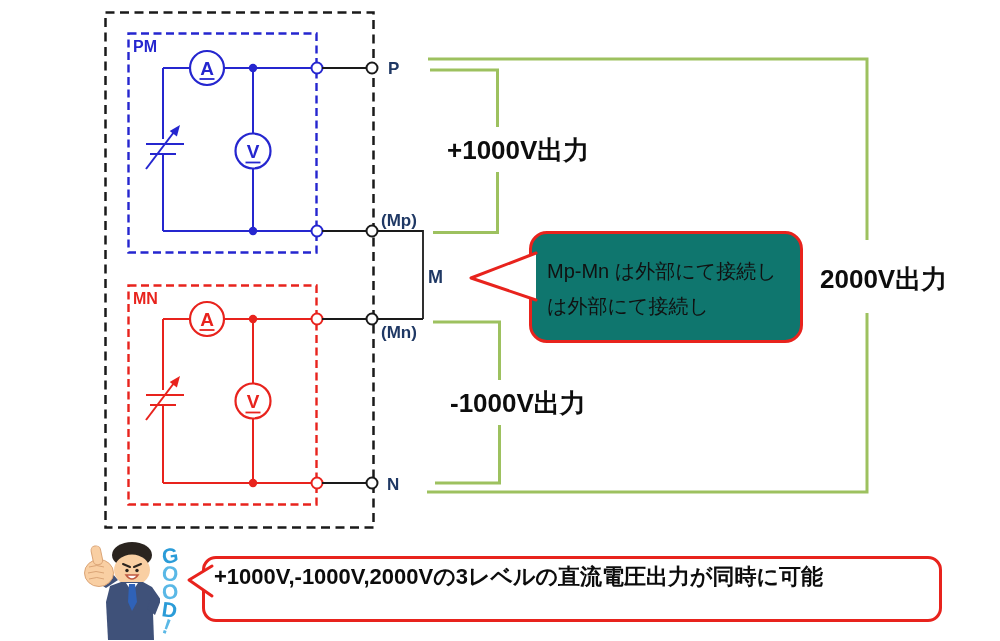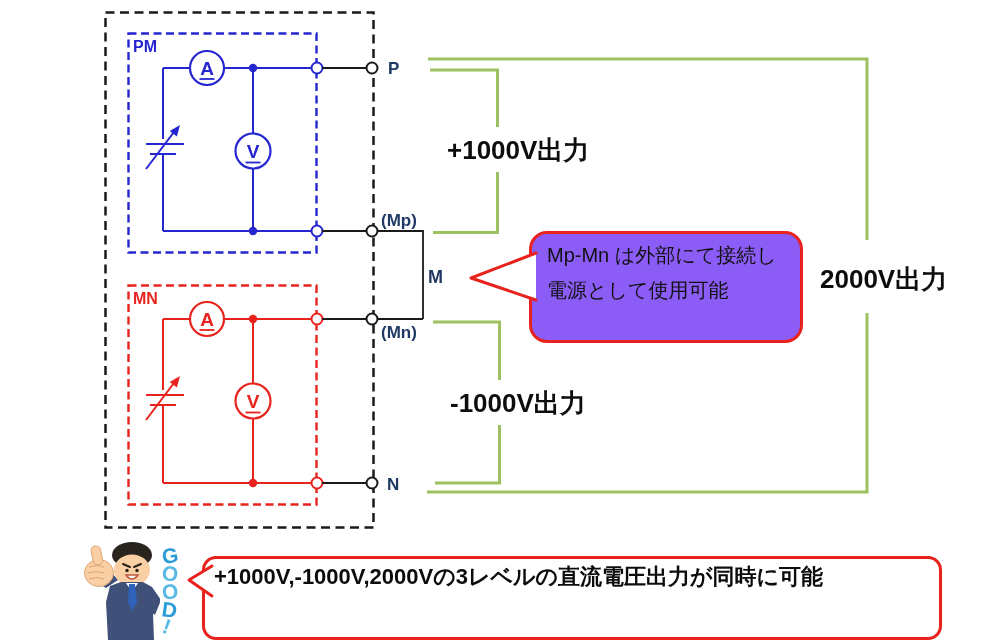--- a/index.html
+++ b/index.html
@@ -2,27 +2,27 @@
 <html><head>
 <meta charset="utf-8">
 <style>
   html,body{margin:0;padding:0;background:#fff;}
   body{font-family:"Liberation Sans","DejaVu Sans",sans-serif;}
   #stage{position:relative;width:1000px;height:641px;background:#fff;overflow:hidden;}
   svg text{font-family:"Liberation Sans","DejaVu Sans",sans-serif;}
   .abs{position:absolute;}
   .callout{
     position:absolute;left:529px;top:231px;width:274px;height:112px;
-    background:#8b5cf6;border:3px solid #e8231d;border-radius:18px;
-    box-sizing:border-box;padding:4px 0 0 15px;
+    background:#0f766e;border:3px solid #e8231d;border-radius:18px;
+    box-sizing:border-box;padding:20px 0 0 15px;
     font-size:20px;line-height:35px;color:#111;z-index:2;
   }
   .callout-tail{position:absolute;left:458px;top:244px;z-index:3;}
   .banner{
-    position:absolute;left:202px;top:556px;width:740px;height:84px;
+    position:absolute;left:202px;top:556px;width:740px;height:66px;
     background:#fff;border:3px solid #e8231d;border-radius:14px;
     box-sizing:border-box;padding:3px 0 0 9px;
     font-size:22px;font-weight:bold;line-height:29px;color:#0c0c0c;z-index:2;
   }
   .banner-tail{position:absolute;left:182px;top:560px;z-index:3;}
   .good-letters{
     position:absolute;left:157px;top:547px;width:26px;z-index:2;
     display:flex;flex-direction:column;align-items:center;
     font-weight:bold;font-size:21px;line-height:18px;
   }
@@ -107,21 +107,21 @@
       <path d="M433,322 H499.5 V380 M499.5,425 V483 H435"></path>
       <path d="M428,59 H867 V240 M867,313 V492 H427"></path>
     </g>
     <text x="447" y="159" font-size="26" font-weight="bold" fill="#0d0d0d">+1000V出力</text>
     <text x="450" y="412" font-size="26" font-weight="bold" fill="#0d0d0d">-1000V出力</text>
     <text x="820" y="288" font-size="26" font-weight="bold" fill="#0d0d0d">2000V出力</text>
   </svg>
 
   <div class="callout">
     <div>Mp-Mn は外部にて接続し</div>
-    <div>電源として使用可能</div>
+    <div>は外部にて接続し</div>
   </div>
   <svg class="callout-tail" width="82" height="70" viewBox="0 0 82 70">
     <path d="M78,9 L13,34 L78,56" fill="#ffffff" stroke="#e8231d" stroke-width="3" stroke-linejoin="round" stroke-linecap="round"></path>
   </svg>
 
   <div class="banner">
     <div>+1000V,-1000V,2000Vの3レベルの直流電圧出力が同時に可能</div>
   </div>
   <svg class="banner-tail" width="40" height="44" viewBox="0 0 40 44">
     <path d="M30,6 L7,20 L30,36" fill="#ffffff" stroke="#e8231d" stroke-width="3" stroke-linejoin="round" stroke-linecap="round"></path>

